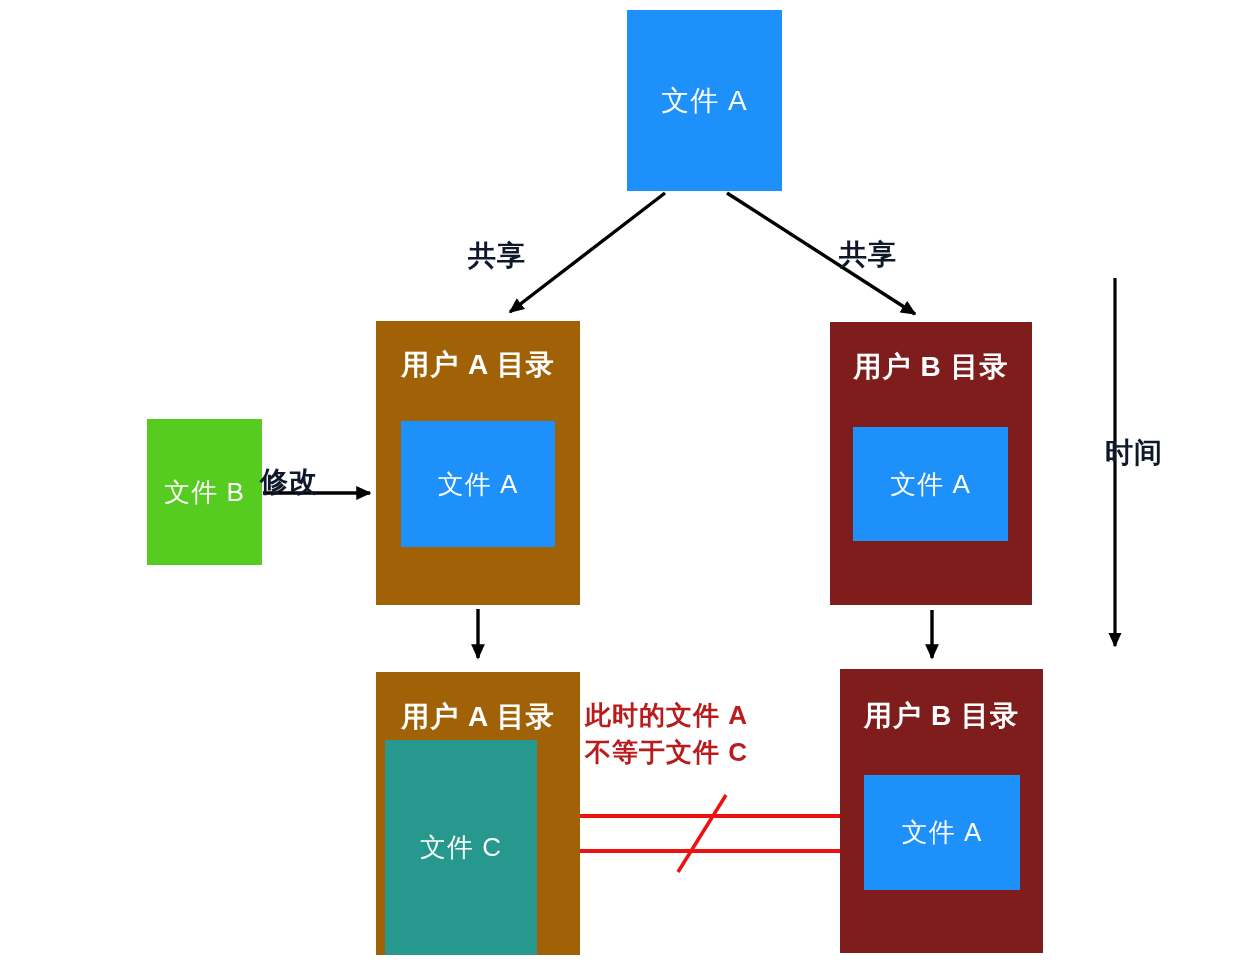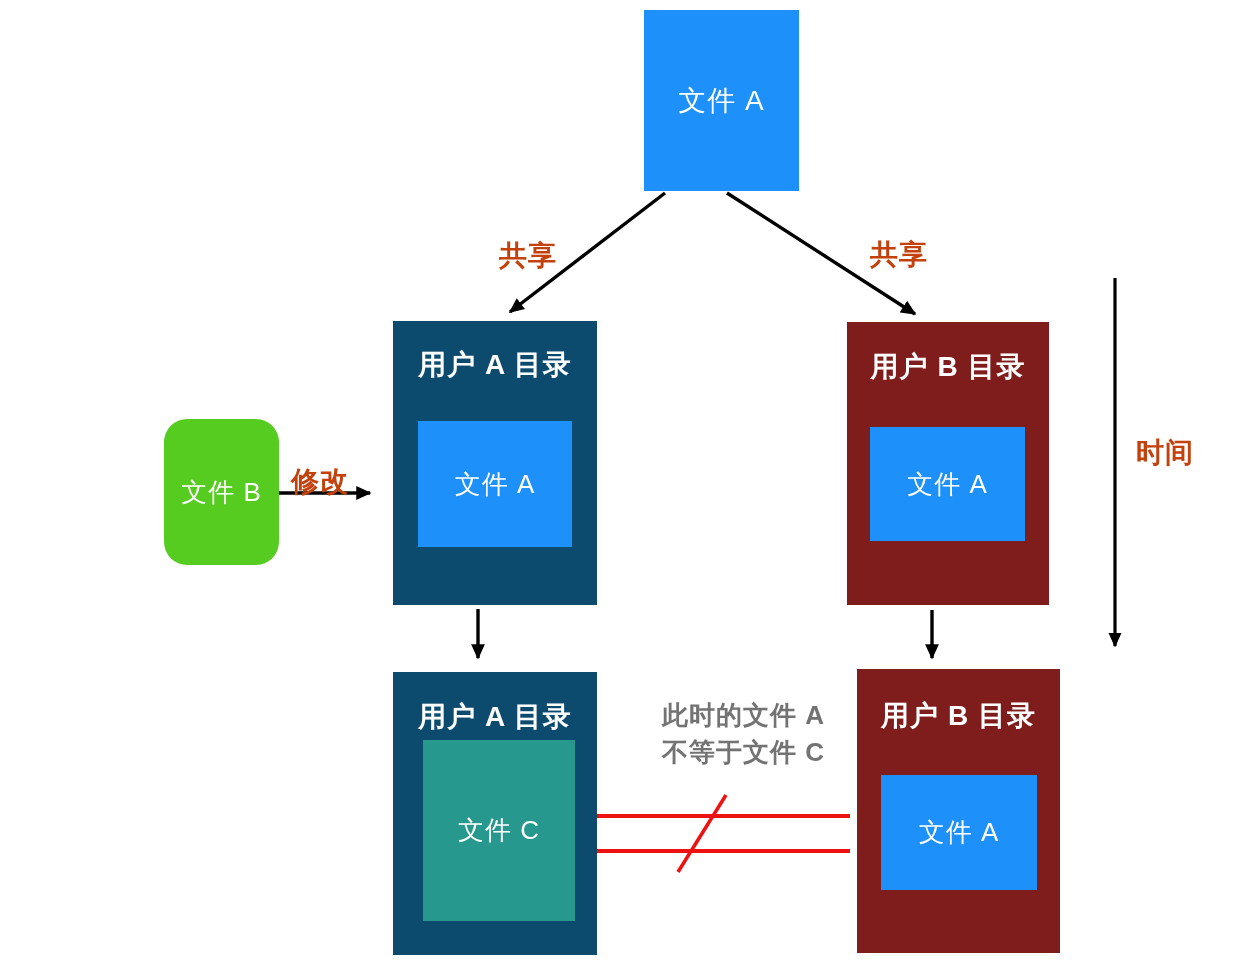--- a/index.html
+++ b/index.html
@@ -19,33 +19,32 @@
     position: absolute;
     left: 0; top: 0;
     width: 1248px;
     height: 978px;
     z-index: 1;
   }
   .box {
     position: absolute;
     z-index: 2;
     box-sizing: border-box;
-    margin-left: 17px;
   }
   .file-box {
     display: flex;
     align-items: center;
     justify-content: center;
     color: #ffffff;
     font-size: 27px;
     letter-spacing: 1px;
     white-space: nowrap;
   }
   .blue   { background: #1E90FA; }
-  .orange { background: #0c4a6e; }
+  .orange { background: #a16207; }
   .pink   { background: #7f1d1d; }
   .green  { background: #55CC1F; }
   .teal   { background: #27988E; }
   .dir-box .dir-title {
     position: absolute;
     left: 0;
     width: 100%;
     text-align: center;
     color: #ffffff;
     font-size: 28px;
@@ -59,34 +58,34 @@
     align-items: center;
     justify-content: center;
     color: #ffffff;
     font-size: 26px;
     letter-spacing: 1px;
     white-space: nowrap;
   }
   .red-label {
     position: absolute;
     z-index: 3;
-    color: #c2410c;
+    color: #0f172a;
     font-size: 28px;
     font-weight: bold;
-    text-align: center;
+    text-align: left;
     letter-spacing: 1px;
     white-space: nowrap;
   }
   .note {
     position: absolute;
     z-index: 3;
-    color: #737373;
+    color: #b91c1c;
     font-size: 26px;
     font-weight: bold;
-    text-align: right;
+    text-align: left;
     line-height: 37px;
     letter-spacing: 1px;
   }
 </style>
 </head>
 <body>
 
 <div id="canvas">
 
   <svg id="arrow-layer" viewBox="0 0 1248 978" xmlns="http://www.w3.org/2000/svg">
@@ -126,27 +125,27 @@
     </div>
   </div>
 
   <div class="box dir-box pink" style="left:830px; top:322px; width:202px; height:283px;">
     <div class="dir-title" style="top:26px;">用户 B 目录</div>
     <div class="inner-file blue" style="left:23px; top:105px; width:155px; height:114px;">
       <span>文件 A</span>
     </div>
   </div>
 
-  <div class="box file-box green" style="left:147px; top:419px; width:115px; height:146px; font-size:26px;border-radius:23px;">
+  <div class="box file-box green" style="left:147px; top:419px; width:115px; height:146px; font-size:26px;">
     <span>文件 B</span>
   </div>
 
   <div class="box dir-box orange" style="left:376px; top:672px; width:204px; height:283px;">
     <div class="dir-title" style="top:26px;">用户 A 目录</div>
-    <div class="inner-file teal" style="left:30px; top:68px; width:152px; height:181px;">
+    <div class="inner-file teal" style="left:9px; top:68px; width:152px; height:215px;">
       <span>文件 C</span>
     </div>
   </div>
 
   <div class="box dir-box pink" style="left:840px; top:669px; width:203px; height:284px;">
     <div class="dir-title" style="top:28px;">用户 B 目录</div>
     <div class="inner-file blue" style="left:24px; top:106px; width:156px; height:115px;">
       <span>文件 A</span>
     </div>
   </div>

